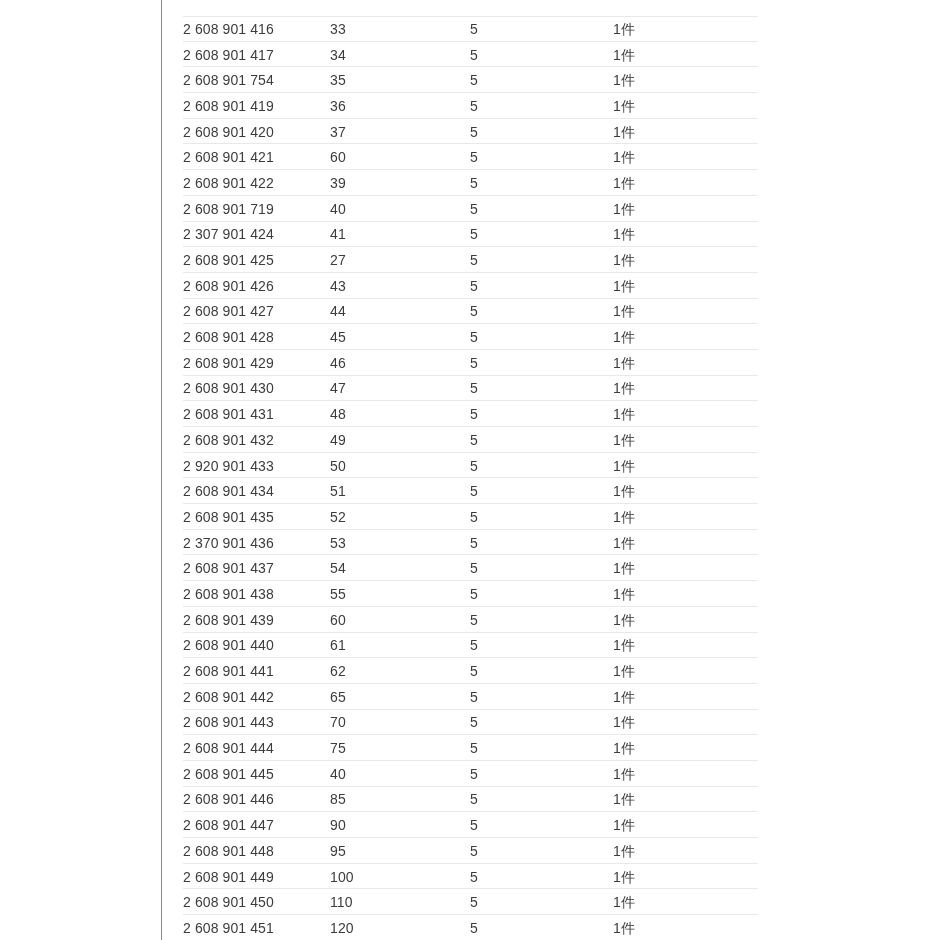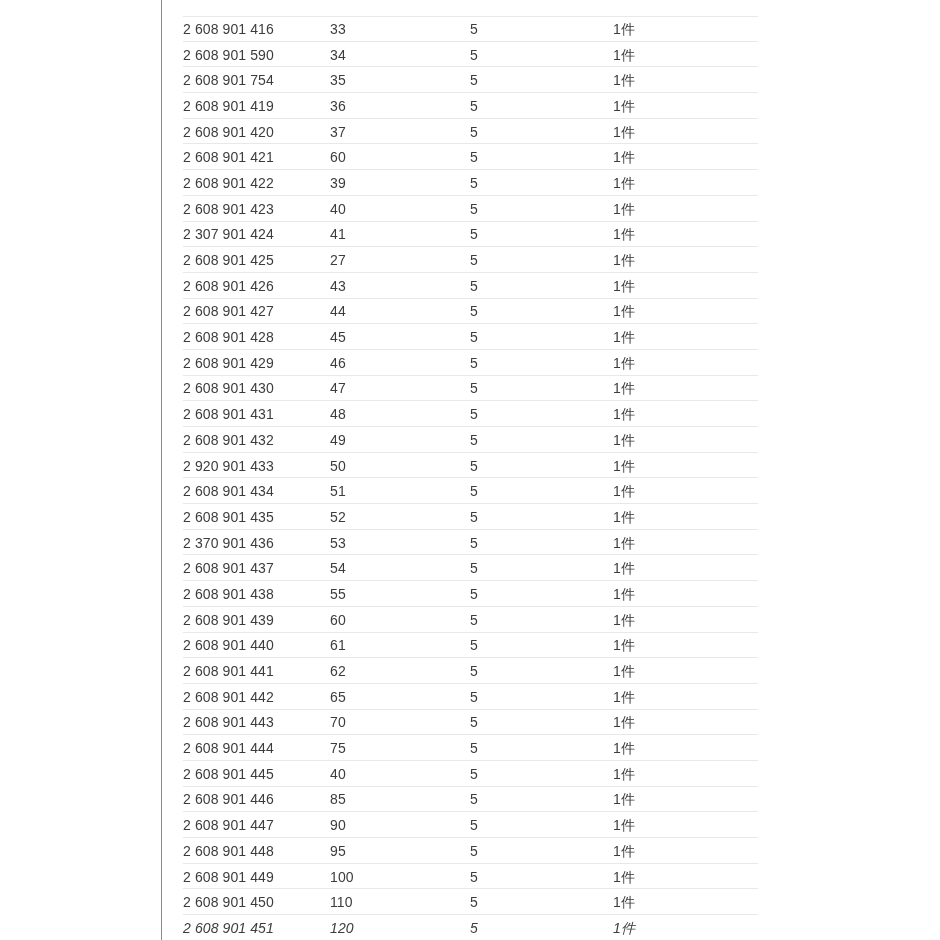--- a/index.html
+++ b/index.html
@@ -40,21 +40,20 @@
     border-bottom: 1px solid var(--divider);
     font-size: 14px;
     color: var(--text);
     letter-spacing: 0.1px;
   }
   .row:first-child {
     border-top: 1px solid var(--divider);
   }
   .row:last-child {
     border-bottom: none;
-    font-style: italic;
   }
   .cell {
     white-space: nowrap;
     overflow: hidden;
     line-height: 1;
     padding-top: 1px;
   }
   .table-end-rule {
     width: 100%;
     height: 3px;
@@ -68,21 +67,21 @@
 
 <div class="parts-table">
   <div id="rows-host">
       <div class="row">
         <div class="cell">2 608 901 416</div>
         <div class="cell">33</div>
         <div class="cell">5</div>
         <div class="cell">1件</div>
       </div>
       <div class="row">
-        <div class="cell">2 608 901 590</div>
+        <div class="cell">2 608 901 417</div>
         <div class="cell">34</div>
         <div class="cell">5</div>
         <div class="cell">1件</div>
       </div>
       <div class="row">
         <div class="cell">2 608 901 754</div>
         <div class="cell">35</div>
         <div class="cell">5</div>
         <div class="cell">1件</div>
       </div>
@@ -104,21 +103,21 @@
         <div class="cell">5</div>
         <div class="cell">1件</div>
       </div>
       <div class="row">
         <div class="cell">2 608 901 422</div>
         <div class="cell">39</div>
         <div class="cell">5</div>
         <div class="cell">1件</div>
       </div>
       <div class="row">
-        <div class="cell">2 608 901 423</div>
+        <div class="cell">2 608 901 719</div>
         <div class="cell">40</div>
         <div class="cell">5</div>
         <div class="cell">1件</div>
       </div>
       <div class="row">
         <div class="cell">2 307 901 424</div>
         <div class="cell">41</div>
         <div class="cell">5</div>
         <div class="cell">1件</div>
       </div>

